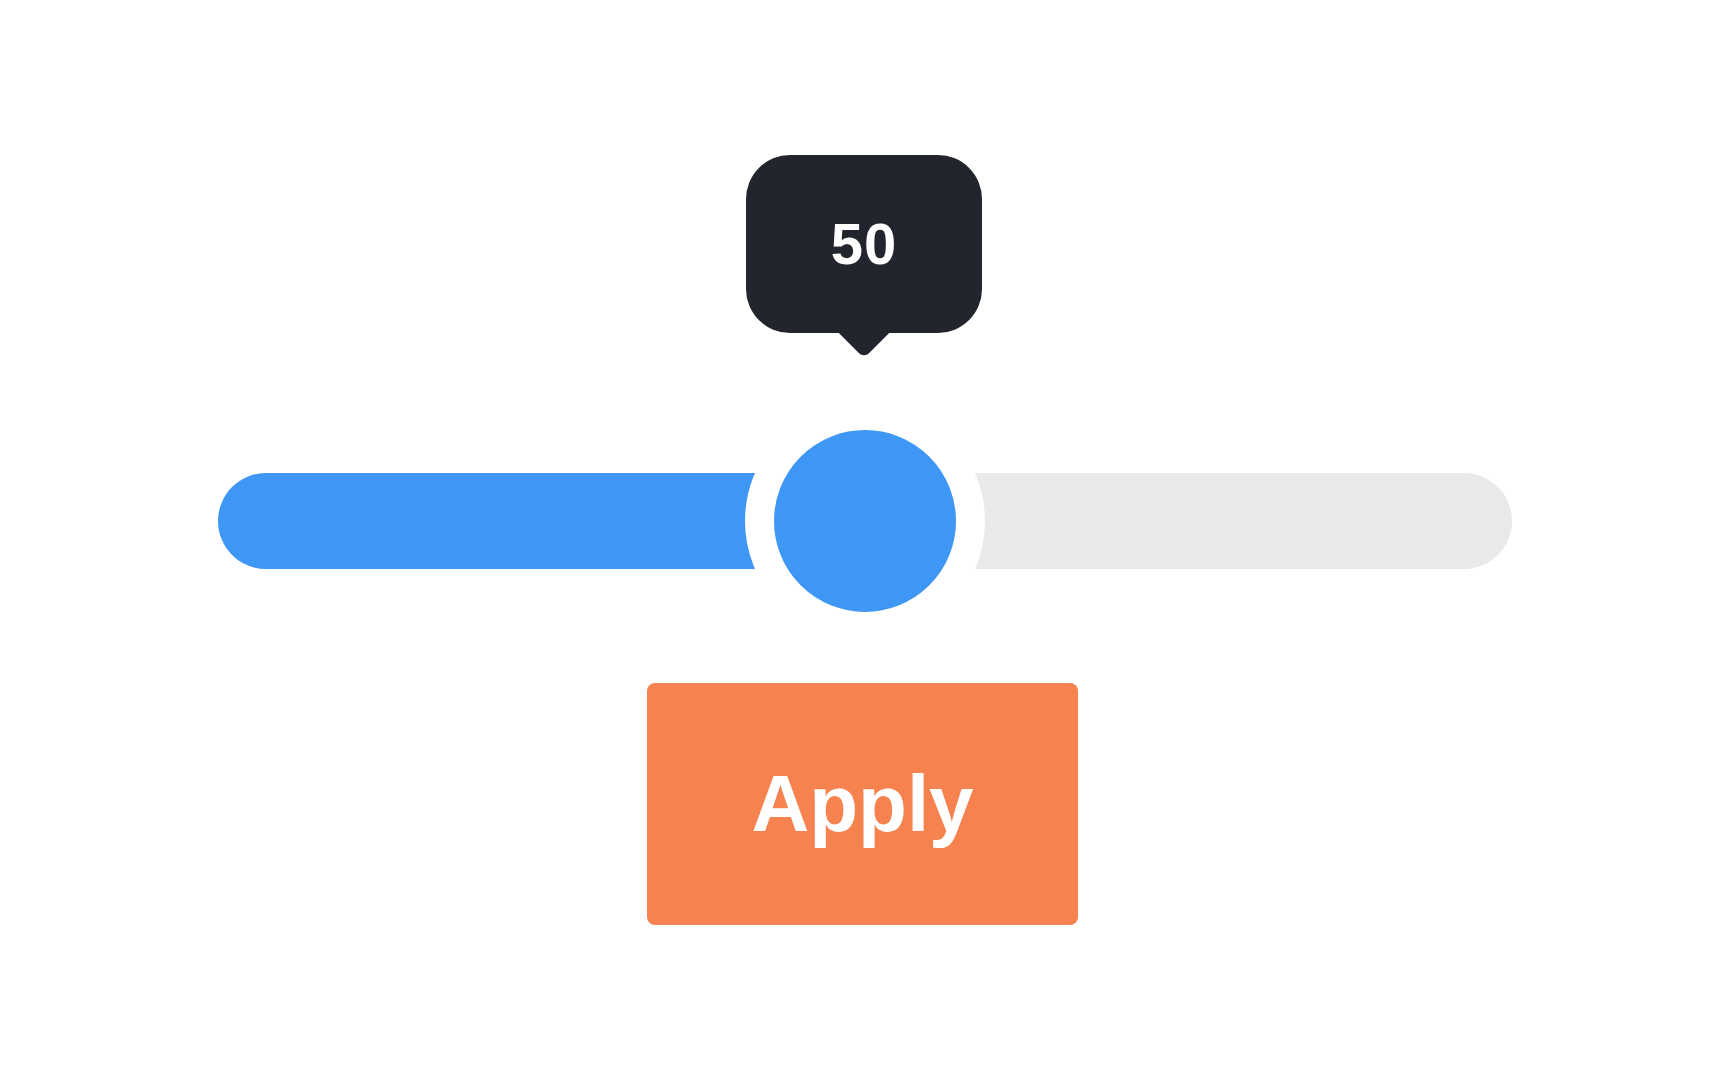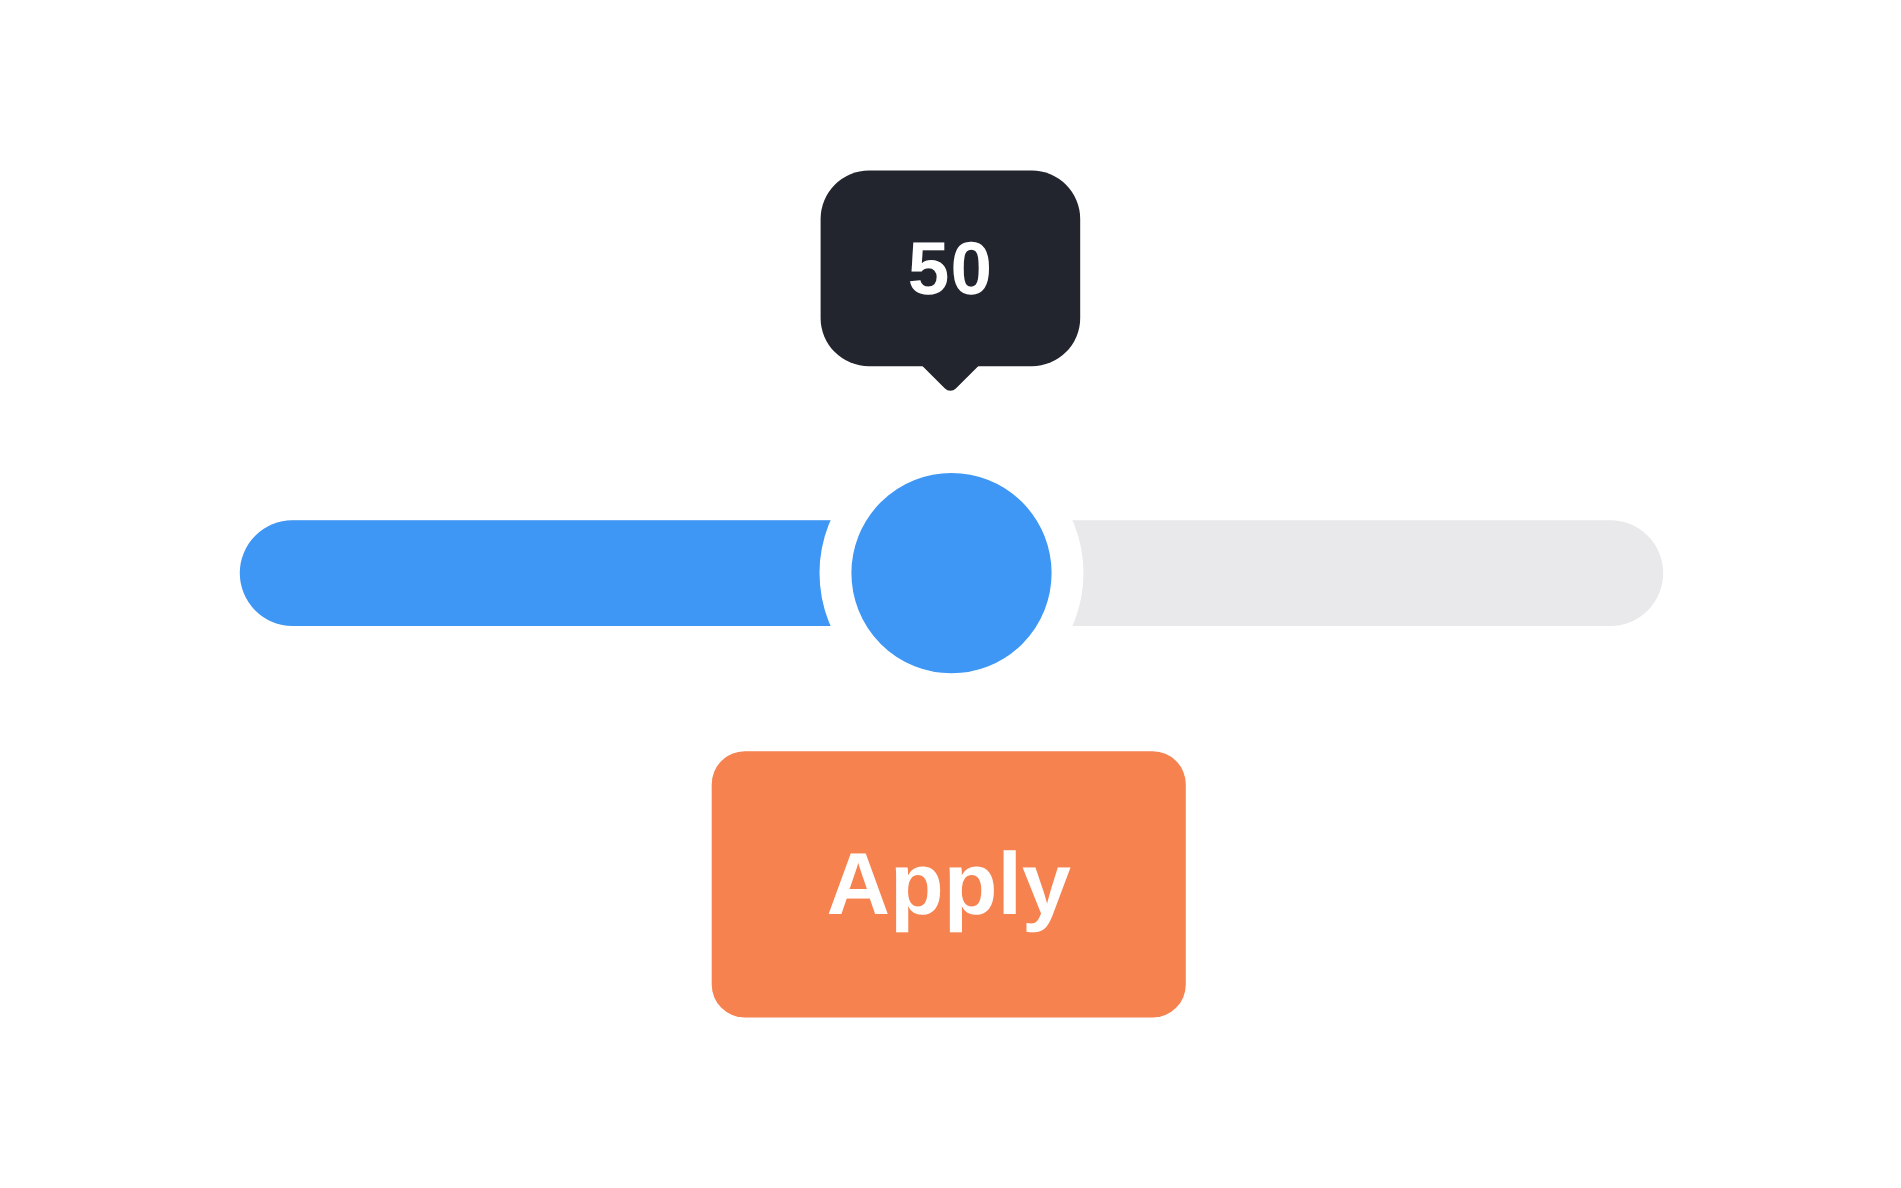--- a/index.html
+++ b/index.html
@@ -26,21 +26,21 @@
     width: 236px;
     height: 178px;
     background: var(--tooltip-bg, #23252e);
     border-radius: 44px;
     display: flex;
     align-items: center;
     justify-content: center;
   }
   .tooltip-value {
     color: var(--tooltip-text, #ffffff);
-    font-size: 68px;
+    font-size: 58px;
     font-weight: 700;
     line-height: 1;
     letter-spacing: 1px;
   }
   .tooltip-arrow {
     position: absolute;
     left: 96px;
     top: 150px;
     width: 44px;
     height: 44px;
@@ -84,21 +84,21 @@
   
   .apply {
     position: absolute;
     left: 647px;
     top: 683px;
     width: 431px;
     height: 242px;
     background: var(--button-bg, #f5824f);
     color: var(--button-text, #ffffff);
     border: none;
-    border-radius: 30px;
+    border-radius: 8px;
     font-family: "Liberation Sans", sans-serif;
     font-size: 80px;
     font-weight: 700;
     display: flex;
     align-items: center;
     justify-content: center;
     cursor: pointer;
   }
 </style>
 </head>

